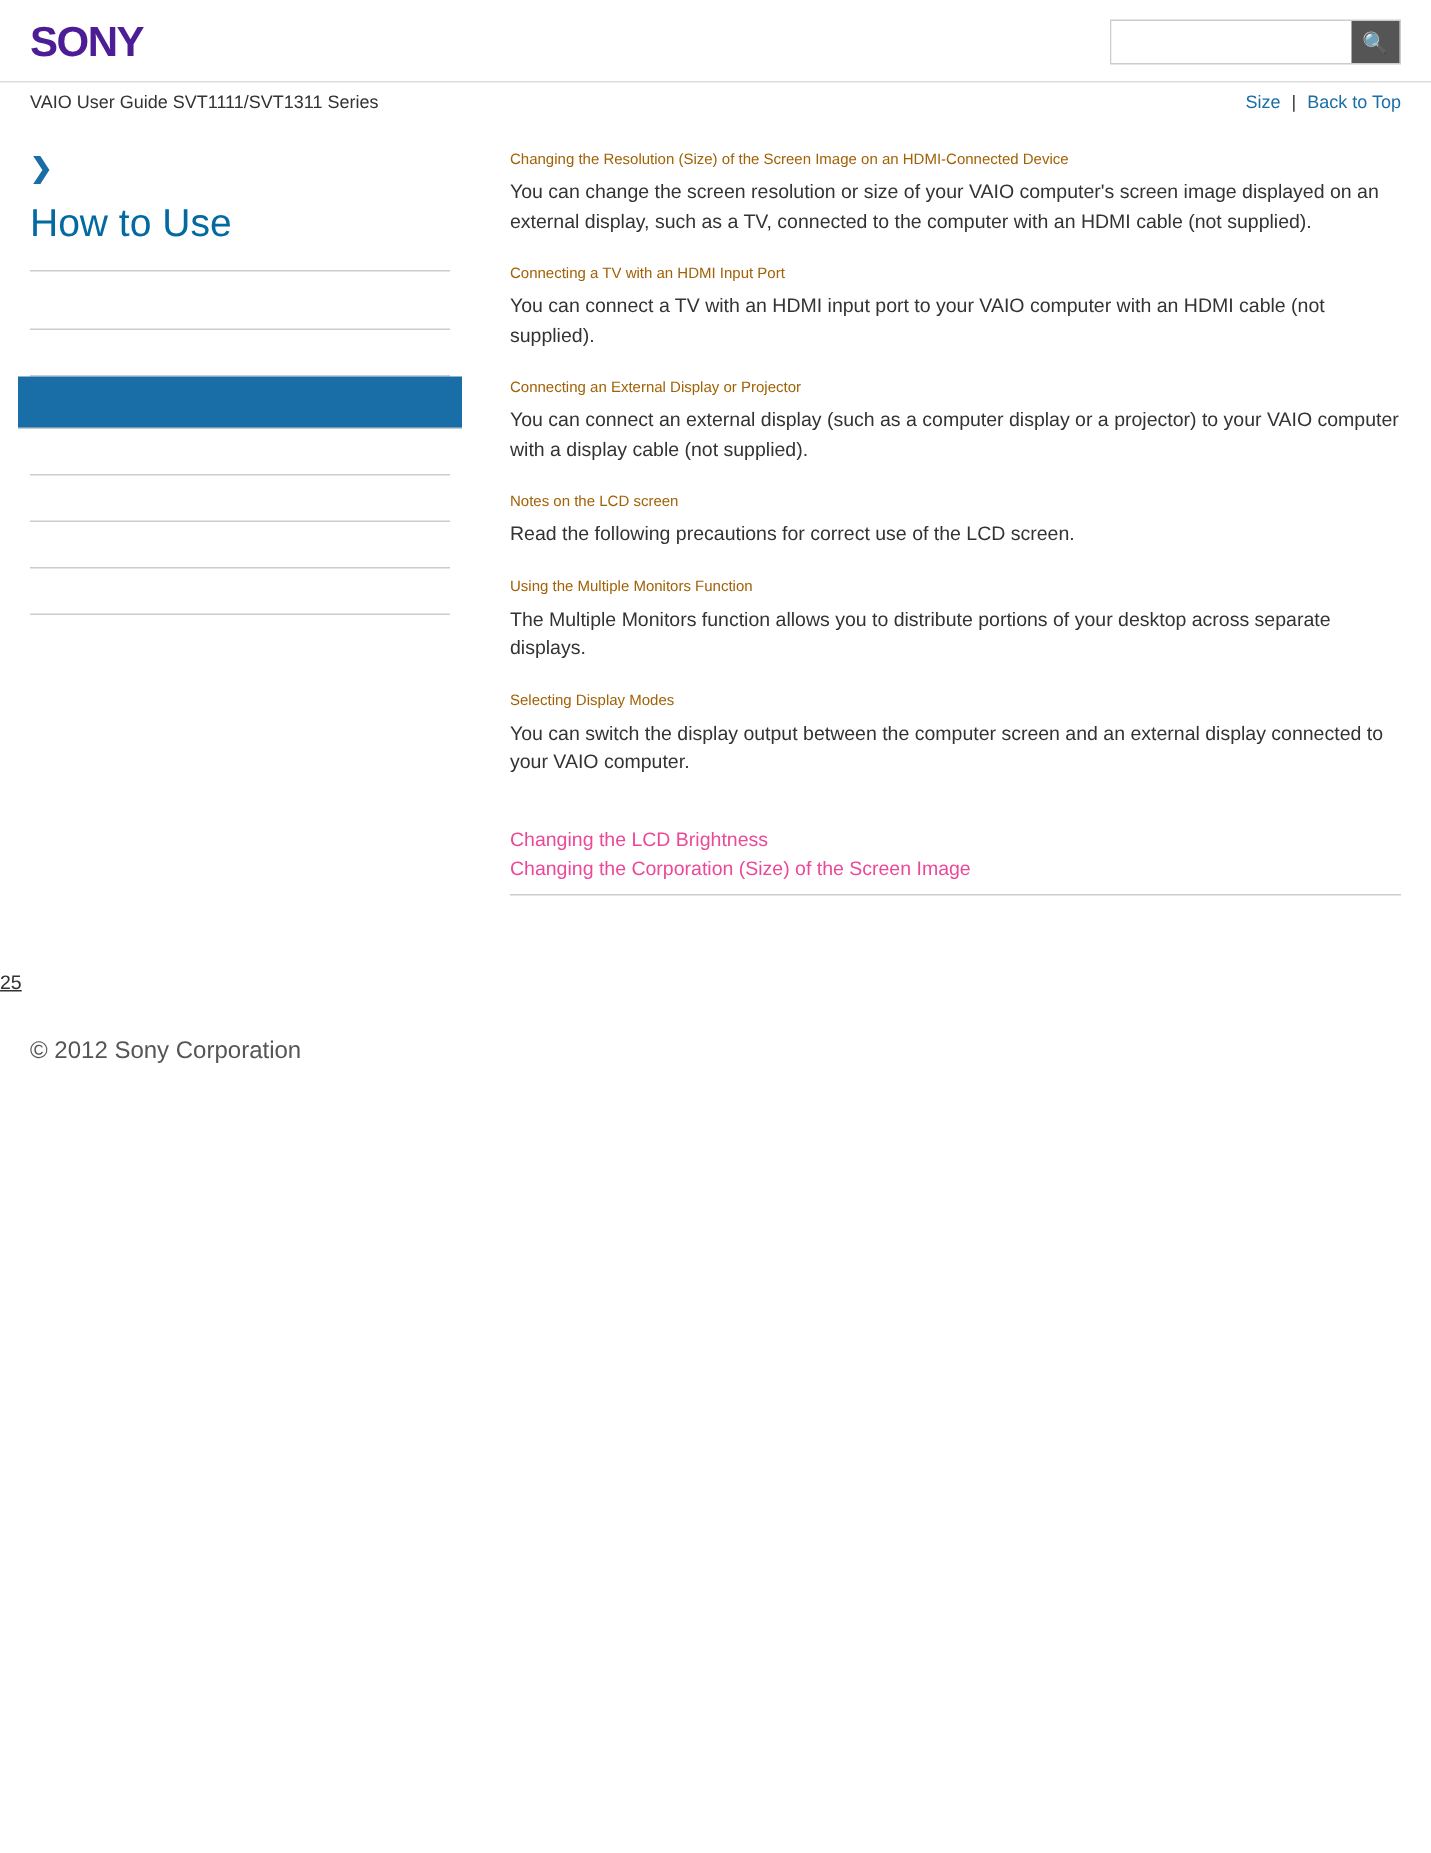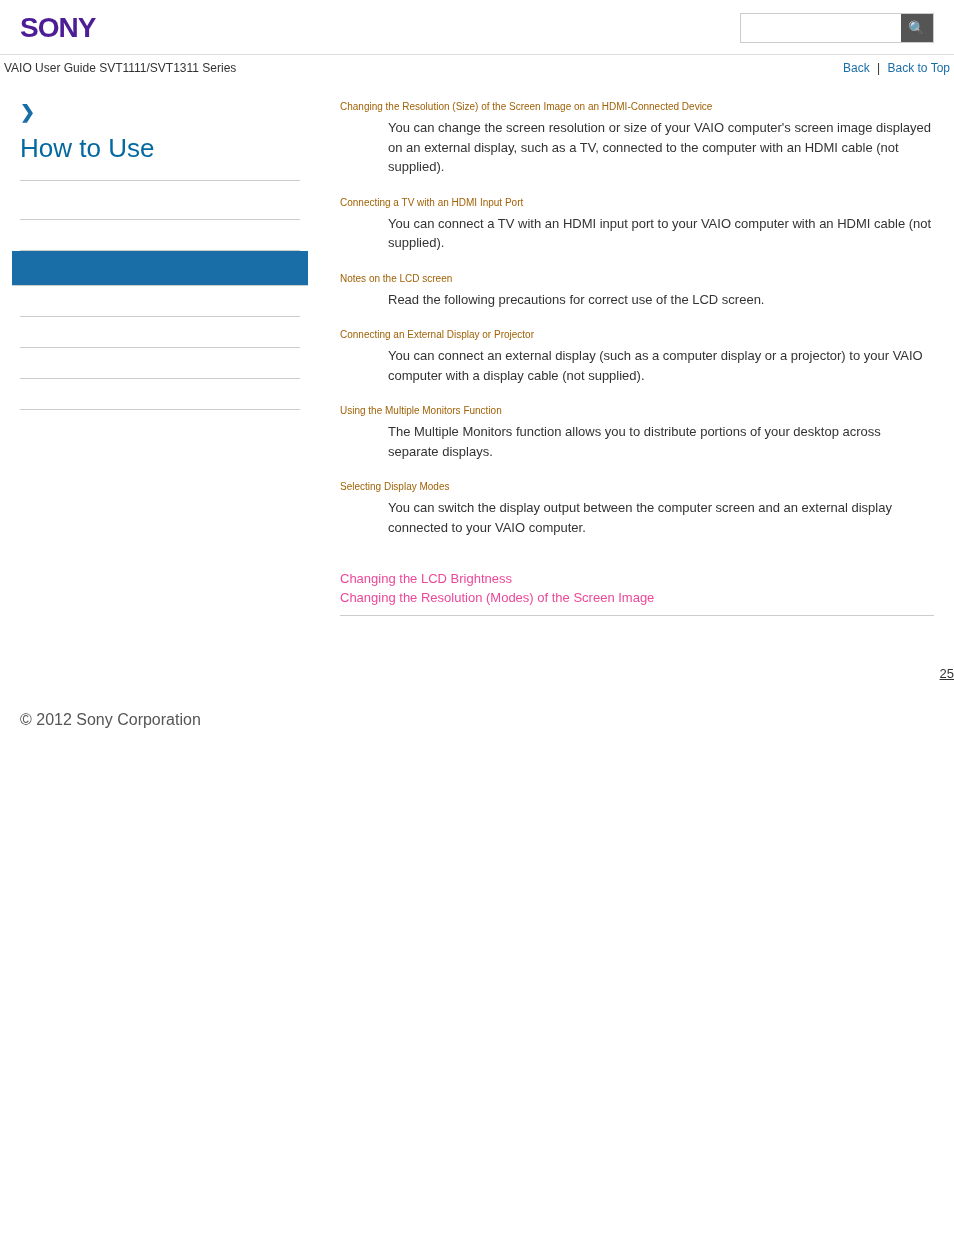--- a/index.html
+++ b/index.html
@@ -51,21 +51,21 @@
       justify-content: center;
       color: #fff;
       font-size: 14px;
     }
 
     
     .nav-bar {
       display: flex;
       justify-content: space-between;
       align-items: center;
-      padding: 6px 4px;
+      padding: 6px 20px;
       font-size: 12px;
       color: #333;
     }
     .nav-bar .guide-title {
       color: #333;
     }
     .nav-bar .nav-links a {
       color: #1a6ea8;
       text-decoration: none;
     }
@@ -135,21 +135,20 @@
       font-size: 10px;
       font-weight: normal;
       color: #a16207;
       margin-bottom: 6px;
       cursor: pointer;
     }
     .content-section p {
       font-size: 13px;
       color: #333;
       line-height: 1.5;
-      margin-left: 48px;
     }
 
     .bottom-links {
       margin-top: 24px;
       padding-top: 10px;
     }
     .bottom-links a {
       display: block;
       color: #ec4899;
       text-decoration: none;
@@ -165,21 +164,21 @@
 
     
     .footer {
       padding: 20px 20px 10px 20px;
       font-size: 16px;
       color: #555;
     }
 
     
     .page-number {
-      text-align: right;
+      text-align: left;
       font-size: 13px;
       color: #333;
       padding: 20px 0 10px 0;
       text-decoration: underline;
     }
   </style>
 </head>
 <body>
 
 <div class="header">
@@ -188,21 +187,21 @@
     <input class="search-input" type="text" placeholder="" style="">
     <button class="search-button">
       <span>🔍</span>
     </button>
   </div>
 </div>
 
 <div class="nav-bar">
   <span class="guide-title">VAIO User Guide SVT1111/SVT1311 Series</span>
   <div class="nav-links">
-    <a href="#">Back</a>
+    <a href="#">Size</a>
     <span class="separator">|</span>
     <a href="#">Back to Top</a>
   </div>
 </div>
 
 <div class="main-container">
 
   <div class="sidebar">
     <span class="sidebar-arrow">❯</span>
     <div class="sidebar-title">How to Use</div>
@@ -225,42 +224,42 @@
       <h2>Changing the Resolution (Size) of the Screen Image on an HDMI-Connected Device</h2>
       <p>You can change the screen resolution or size of your VAIO computer's screen image displayed on an external display, such as a TV, connected to the computer with an HDMI cable (not supplied).</p>
     </div>
 
     <div class="content-section">
       <h2>Connecting a TV with an HDMI Input Port</h2>
       <p>You can connect a TV with an HDMI input port to your VAIO computer with an HDMI cable (not supplied).</p>
     </div>
 
     <div class="content-section">
+      <h2>Connecting an External Display or Projector</h2>
+      <p>You can connect an external display (such as a computer display or a projector) to your VAIO computer with a display cable (not supplied).</p>
+    </div>
+
+    <div class="content-section">
       <h2>Notes on the LCD screen</h2>
       <p>Read the following precautions for correct use of the LCD screen.</p>
     </div>
 
     <div class="content-section">
-      <h2>Connecting an External Display or Projector</h2>
-      <p>You can connect an external display (such as a computer display or a projector) to your VAIO computer with a display cable (not supplied).</p>
-    </div>
-
-    <div class="content-section">
       <h2>Using the Multiple Monitors Function</h2>
       <p>The Multiple Monitors function allows you to distribute portions of your desktop across separate displays.</p>
     </div>
 
     <div class="content-section">
       <h2>Selecting Display Modes</h2>
       <p>You can switch the display output between the computer screen and an external display connected to your VAIO computer.</p>
     </div>
 
     <div class="bottom-links">
       <a href="#">Changing the LCD Brightness</a>
-      <a href="#">Changing the Resolution (Modes) of the Screen Image</a>
+      <a href="#">Changing the Corporation (Size) of the Screen Image</a>
     </div>
 
     <hr class="bottom-divider">
   </div>
 
 </div>
 
 <div class="page-number">25</div>
 
 <div class="footer">

